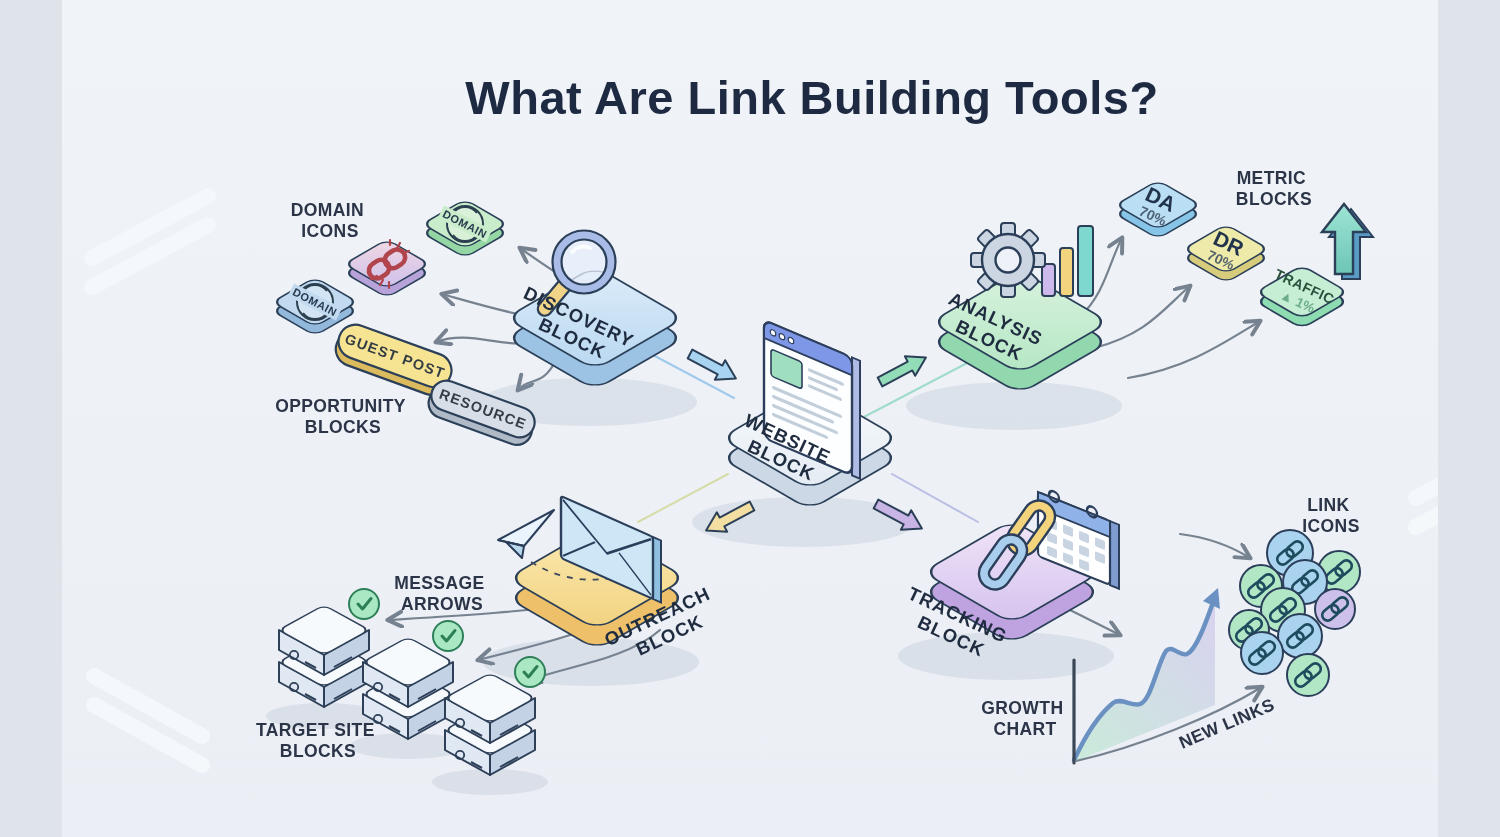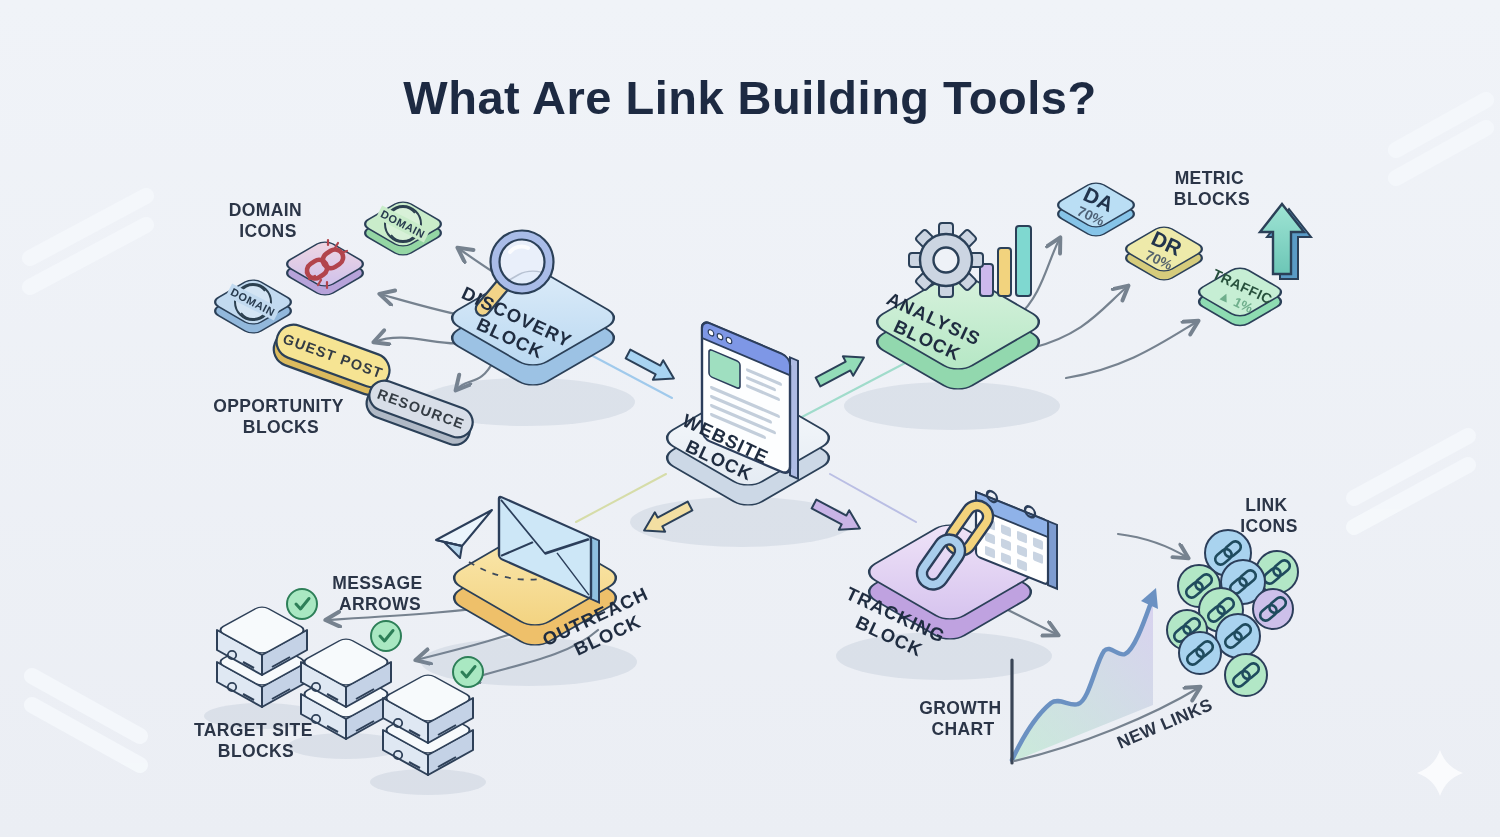--- a/index.html
+++ b/index.html
@@ -1,16 +1,16 @@
 <!DOCTYPE html>
 <html><head>
 <meta charset="utf-8">
 <style>
   html,body{margin:0;padding:0;background:#dfe3ea;}
-  .stage{width:1500px;height:837px;margin:0 auto;position:relative;background:#eef1f6;overflow:hidden;}
+  .stage{width:1376px;height:837px;margin:0 auto;position:relative;background:#eef1f6;overflow:hidden;}
   svg{display:block;}
   text{font-family:"Liberation Sans", sans-serif;font-weight:700;fill:#26324a;}
   .title{font-size:47px;fill:#1d2a42;letter-spacing:.5px;}
   .lbl{font-size:17.5px;fill:#2b3547;letter-spacing:.4px;text-anchor:middle;}
   .blk{font-size:18.5px;fill:#1f2c40;letter-spacing:1.2px;text-anchor:middle;}
   .tiletxt{font-size:11px;letter-spacing:.6px;text-anchor:middle;fill:#273a4e;}
   .pilltxt{font-size:14.5px;letter-spacing:1.2px;text-anchor:middle;fill:#343c44;}
   .metric-big{font-size:21px;text-anchor:middle;fill:#22344c;}
   .metric-val{font-size:14px;text-anchor:middle;fill:#3c4d62;opacity:.85;}
   .traffic-name{font-size:13px;text-anchor:middle;fill:#27503c;letter-spacing:.5px;}

